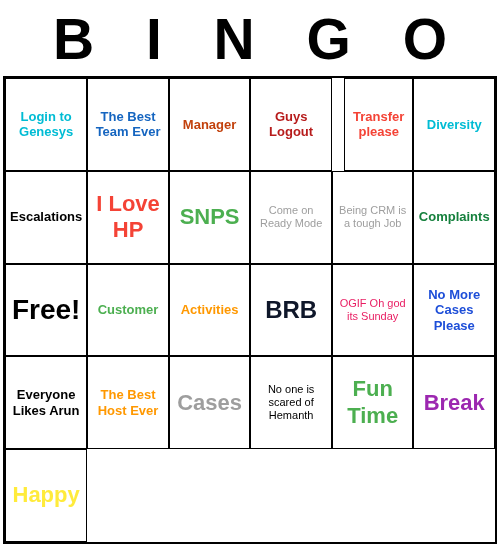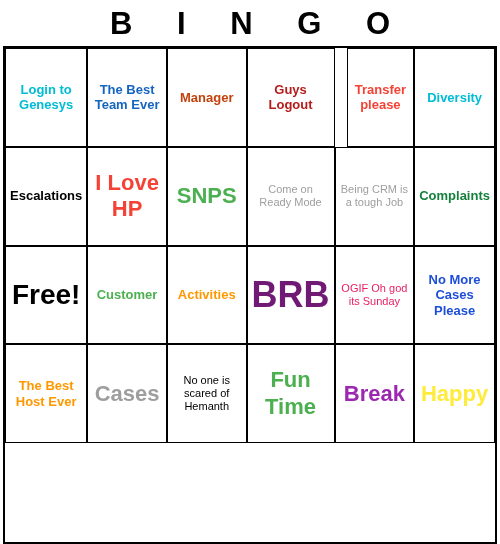--- a/index.html
+++ b/index.html
@@ -7,21 +7,21 @@
       width: 500px;
       height: 544px;
       background: #fff;
       font-family: Arial, sans-serif;
       display: flex;
       flex-direction: column;
       align-items: center;
       justify-content: flex-start;
     }
     #bingo-title {
-      font-size: 31px;
+      font-size: 57px;
       font-weight: bold;
       letter-spacing: 18px;
       color: #000;
       padding: 6px 0 4px 18px;
       width: 100%;
       text-align: center;
     }
     #bingo-grid {
       width: 494px;
       border: 2px solid #000;
@@ -56,22 +56,23 @@
     <div class="cell" style="font-size: 13px; color: rgb(0, 188, 212);">Diversity</div>
     <div class="cell" style="font-size: 13px; color: rgb(0, 0, 0);">Escalations</div>
     <div class="cell" style="font-size: 22px; color: rgb(244, 67, 54);">I Love HP</div>
     <div class="cell" style="font-size: 22px; color: rgb(76, 175, 80);">SNPS</div>
     <div class="cell" style="font-size: 11px; font-weight: normal; color: rgb(158, 158, 158);">Come on Ready Mode</div>
     <div class="cell" style="font-size: 11px; font-weight: normal; color: rgb(158, 158, 158);">Being CRM is a tough Job</div>
     <div class="cell" style="font-size: 13px; color: #15803d;">Complaints</div>
     <div class="cell" style="font-size: 28px; color: rgb(0, 0, 0);">Free!</div>
     <div class="cell" style="font-size: 13px; color: rgb(76, 175, 80);">Customer</div>
     <div class="cell" style="font-size: 13px; color: rgb(255, 152, 0);">Activities</div>
-    <div class="cell" style="font-size: 36px; color: #701a75;">BRB</div>
+    <div class="cell" style="font-size: 24px; color: #0f172a;">BRB</div>
     <div class="cell" style="font-size: 11px; font-weight: normal; color: rgb(233, 30, 99);">OGIF Oh god its Sunday</div>
     <div class="cell" style="font-size: 13px; color: #1d4ed8;">No More Cases Please</div>
+    <div class="cell" style="font-size: 13px; color: rgb(0, 0, 0);">Everyone Likes Arun</div>
     <div class="cell" style="font-size: 13px; color: rgb(255, 152, 0);">The Best Host Ever</div>
     <div class="cell" style="font-size: 22px; color: rgb(158, 158, 158);">Cases</div>
     <div class="cell" style="font-size: 11px; font-weight: normal; color: rgb(0, 0, 0);">No one is scared of Hemanth</div>
     <div class="cell" style="font-size: 22px; color: rgb(76, 175, 80);">Fun Time</div>
     <div class="cell" style="font-size: 22px; color: rgb(156, 39, 176);">Break</div>
     <div class="cell" style="font-size: 22px; color: rgb(255, 235, 59);">Happy</div>
   </div>
 
 </body></html>

